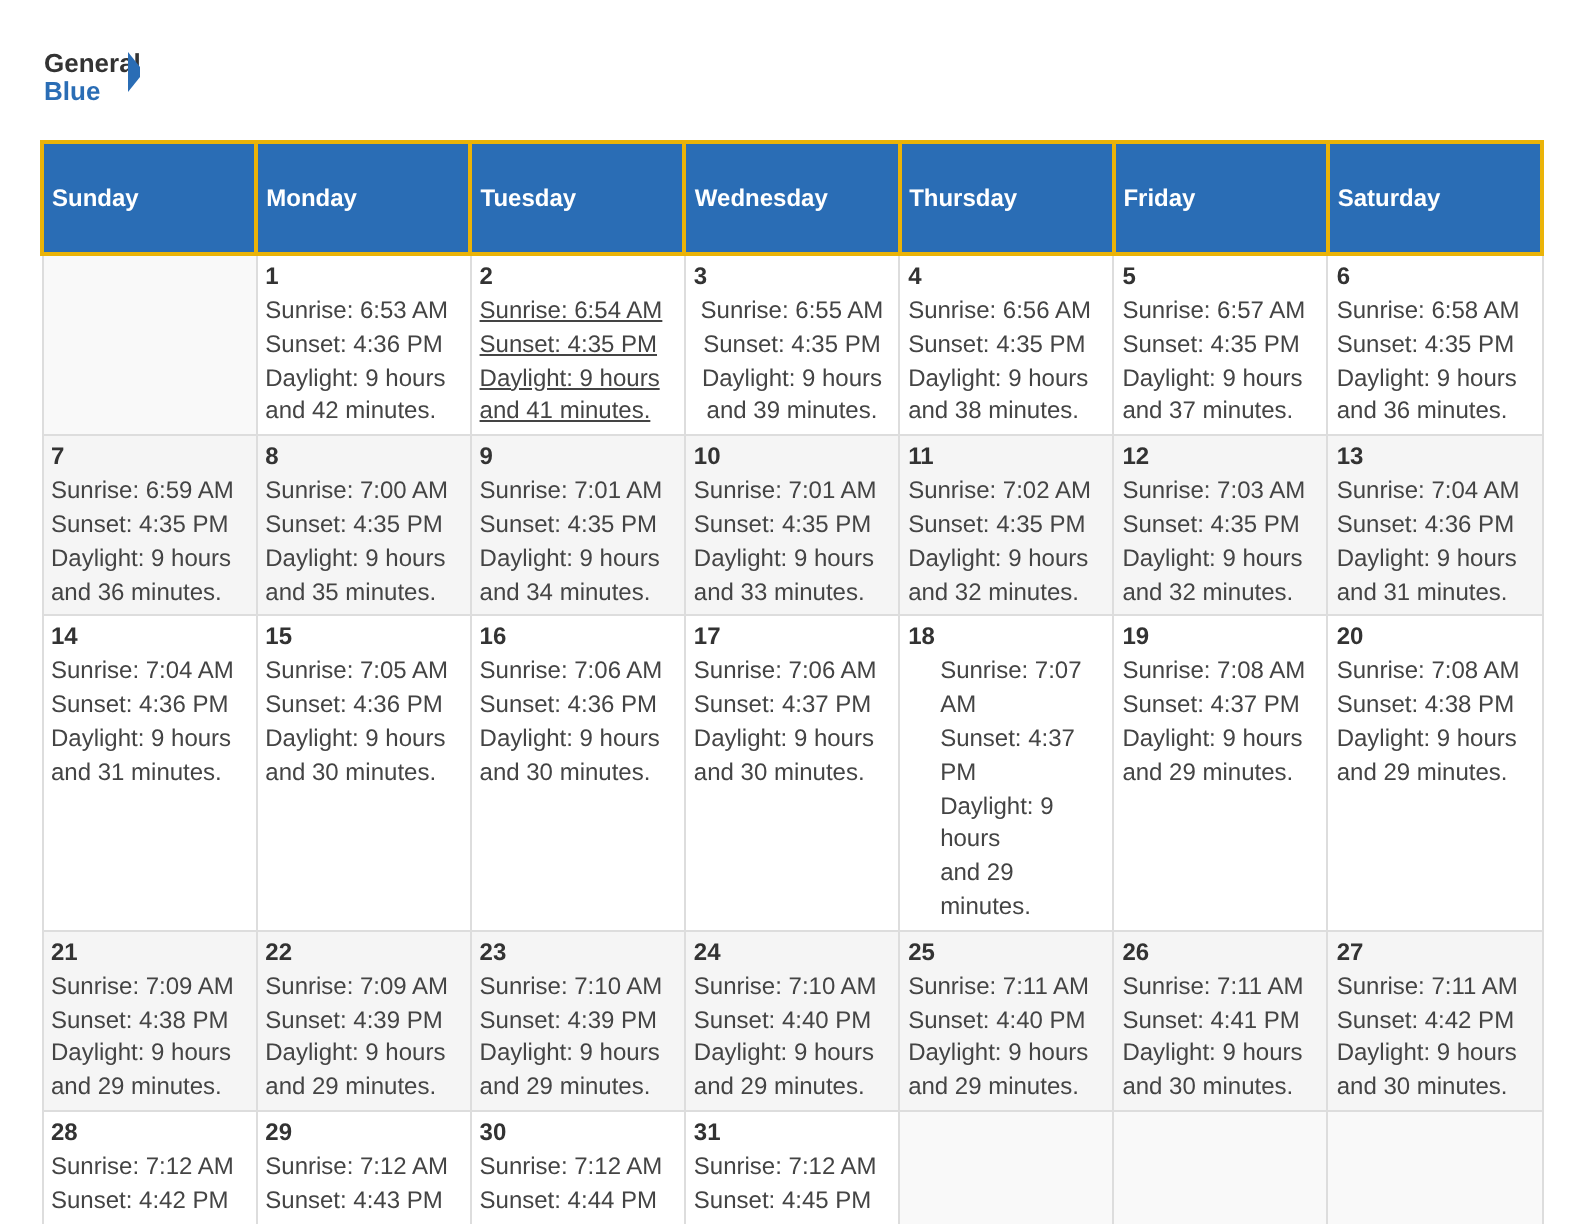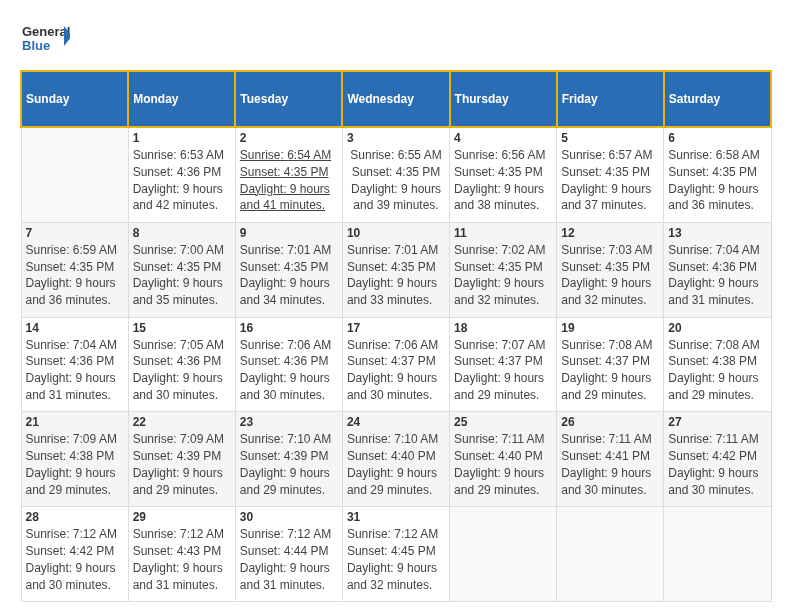--- a/index.html
+++ b/index.html
@@ -236,21 +236,21 @@
           </td>
           <td>
             <span class="day-number">17</span>
             <div class="day-info" style="white-space: pre-line;">Sunrise: 7:06 AM
 Sunset: 4:37 PM
 Daylight: 9 hours
 and 30 minutes.</div>
           </td>
           <td>
             <span class="day-number">18</span>
-            <div class="day-info" style="white-space: pre-line;">Sunrise: 7:07 AM
+            <div class="day-info" style="white-space: pre-line; margin-left: 16px;">Sunrise: 7:07 AM
 Sunset: 4:37 PM
 Daylight: 9 hours
 and 29 minutes.</div>
           </td>
           <td>
             <span class="day-number">19</span>
             <div class="day-info" style="white-space: pre-line;">Sunrise: 7:08 AM
 Sunset: 4:37 PM
 Daylight: 9 hours
 and 29 minutes.</div>

